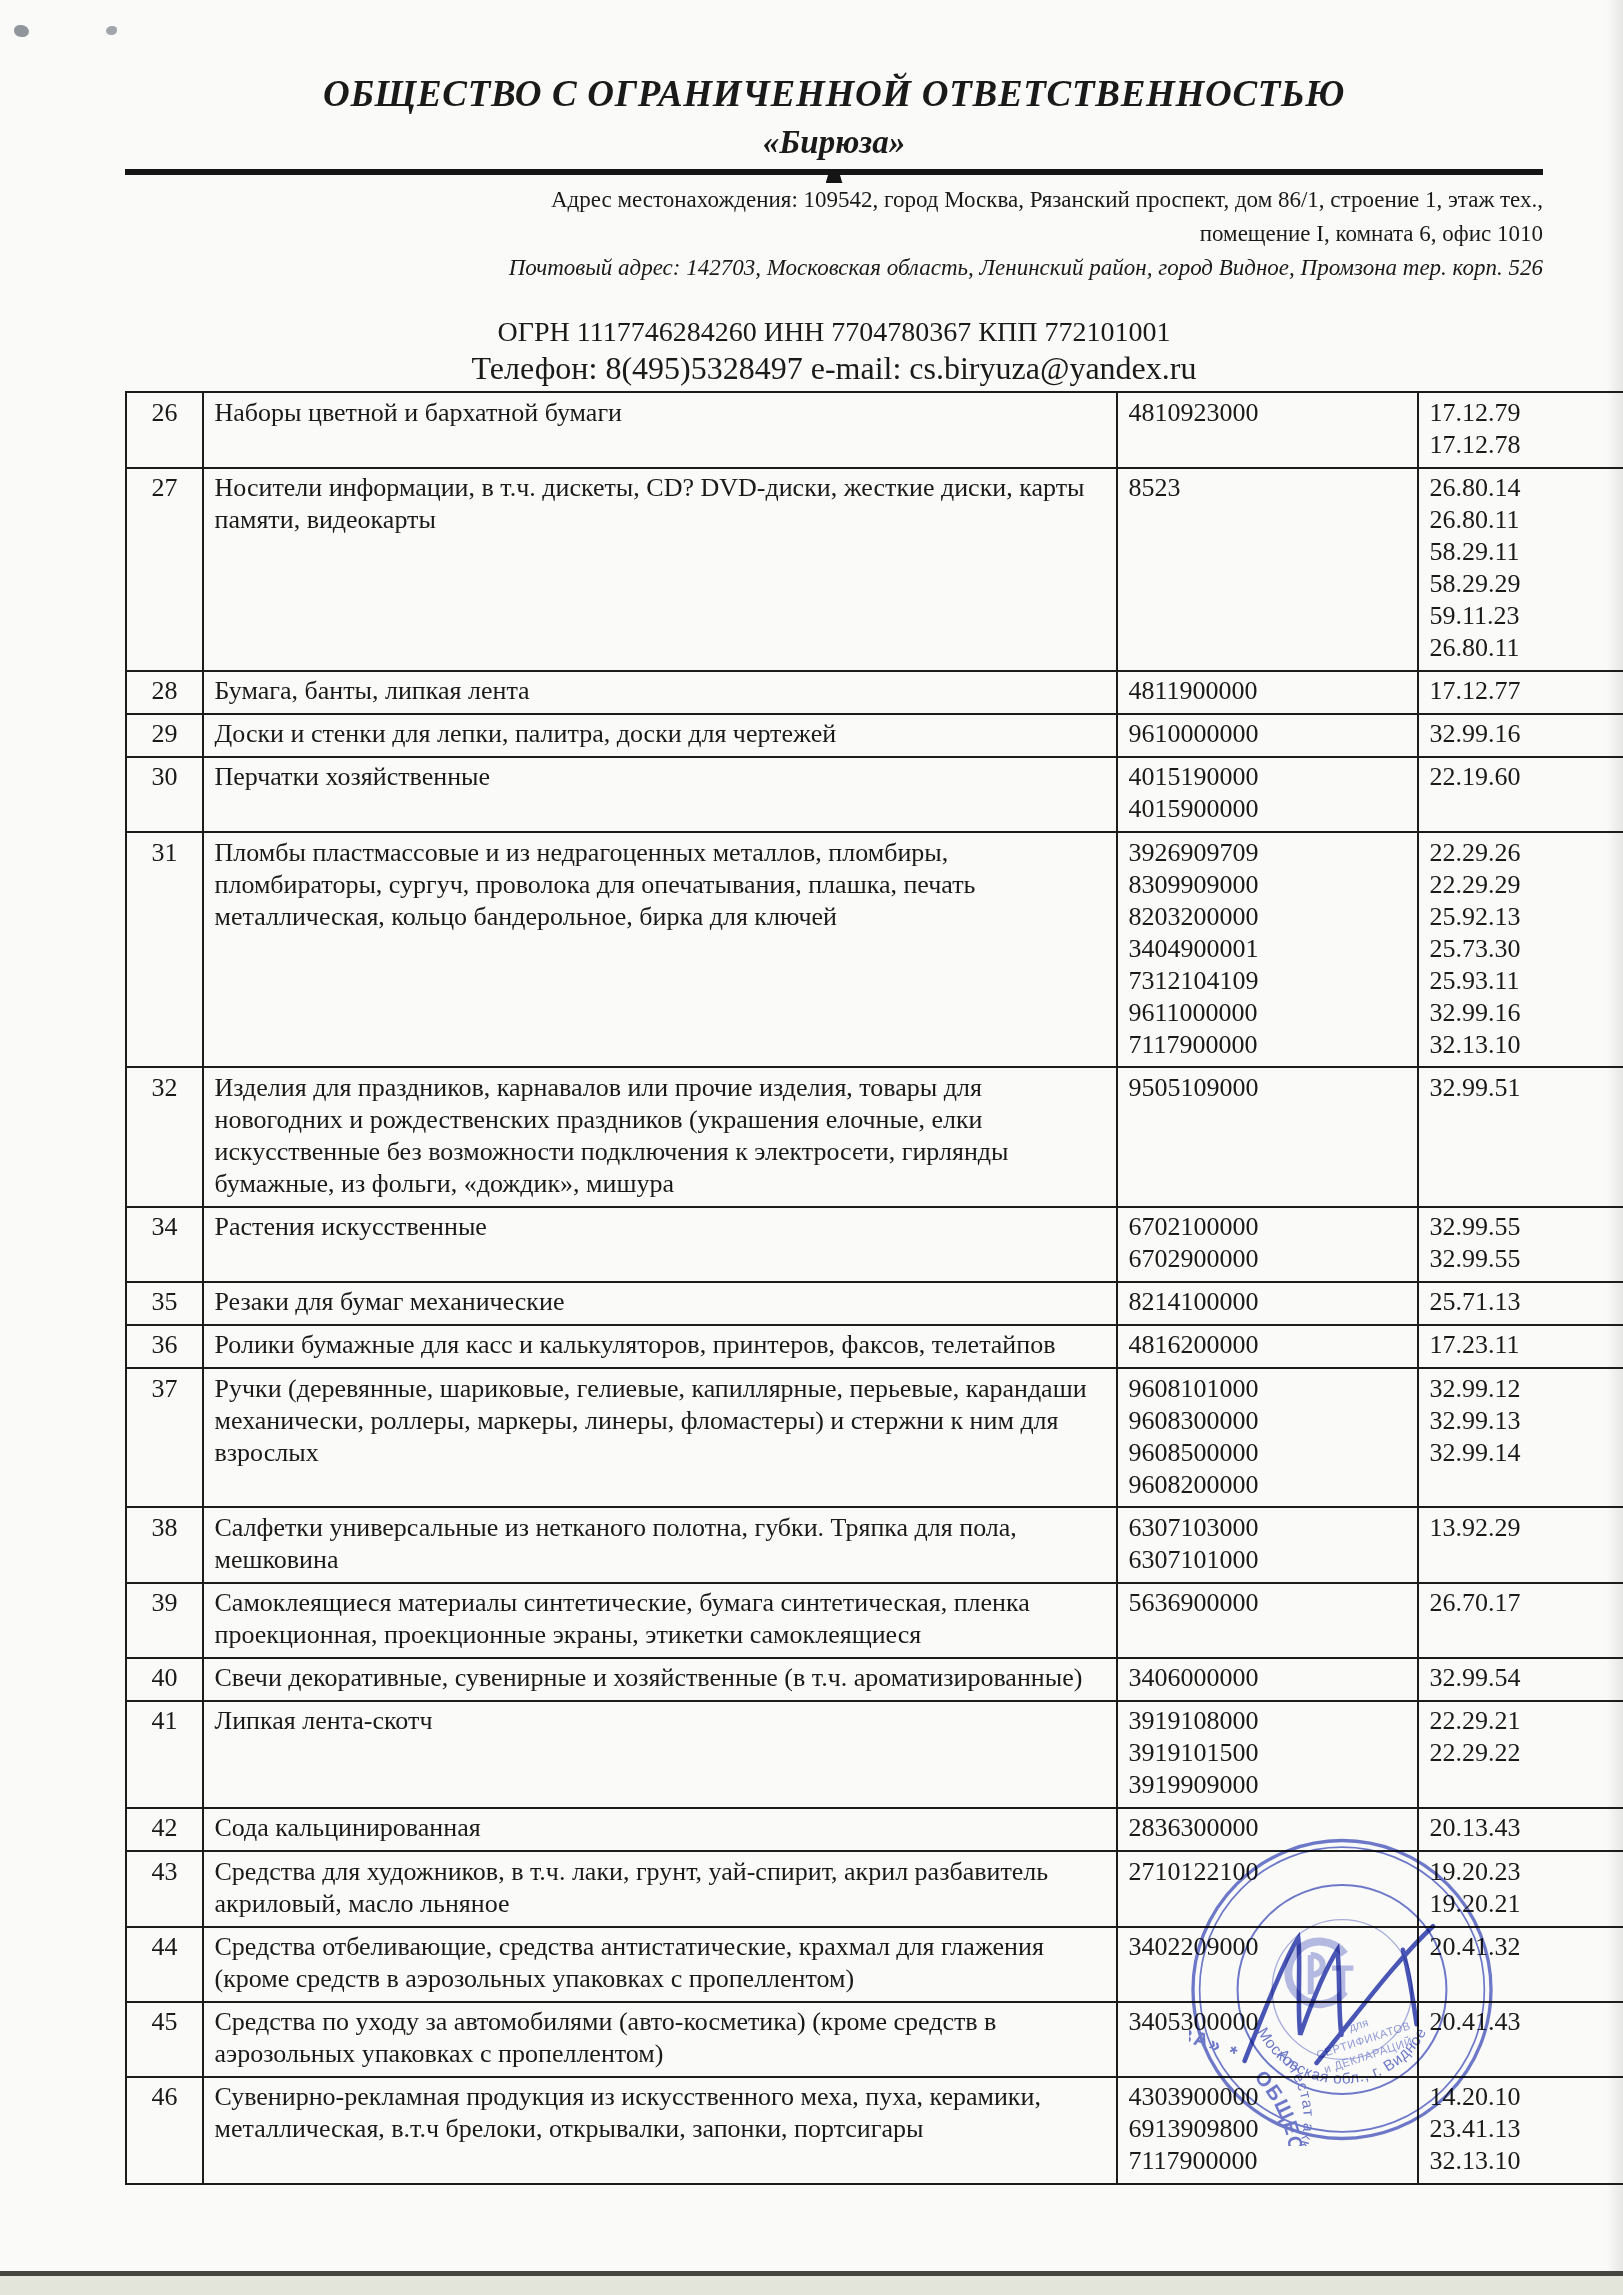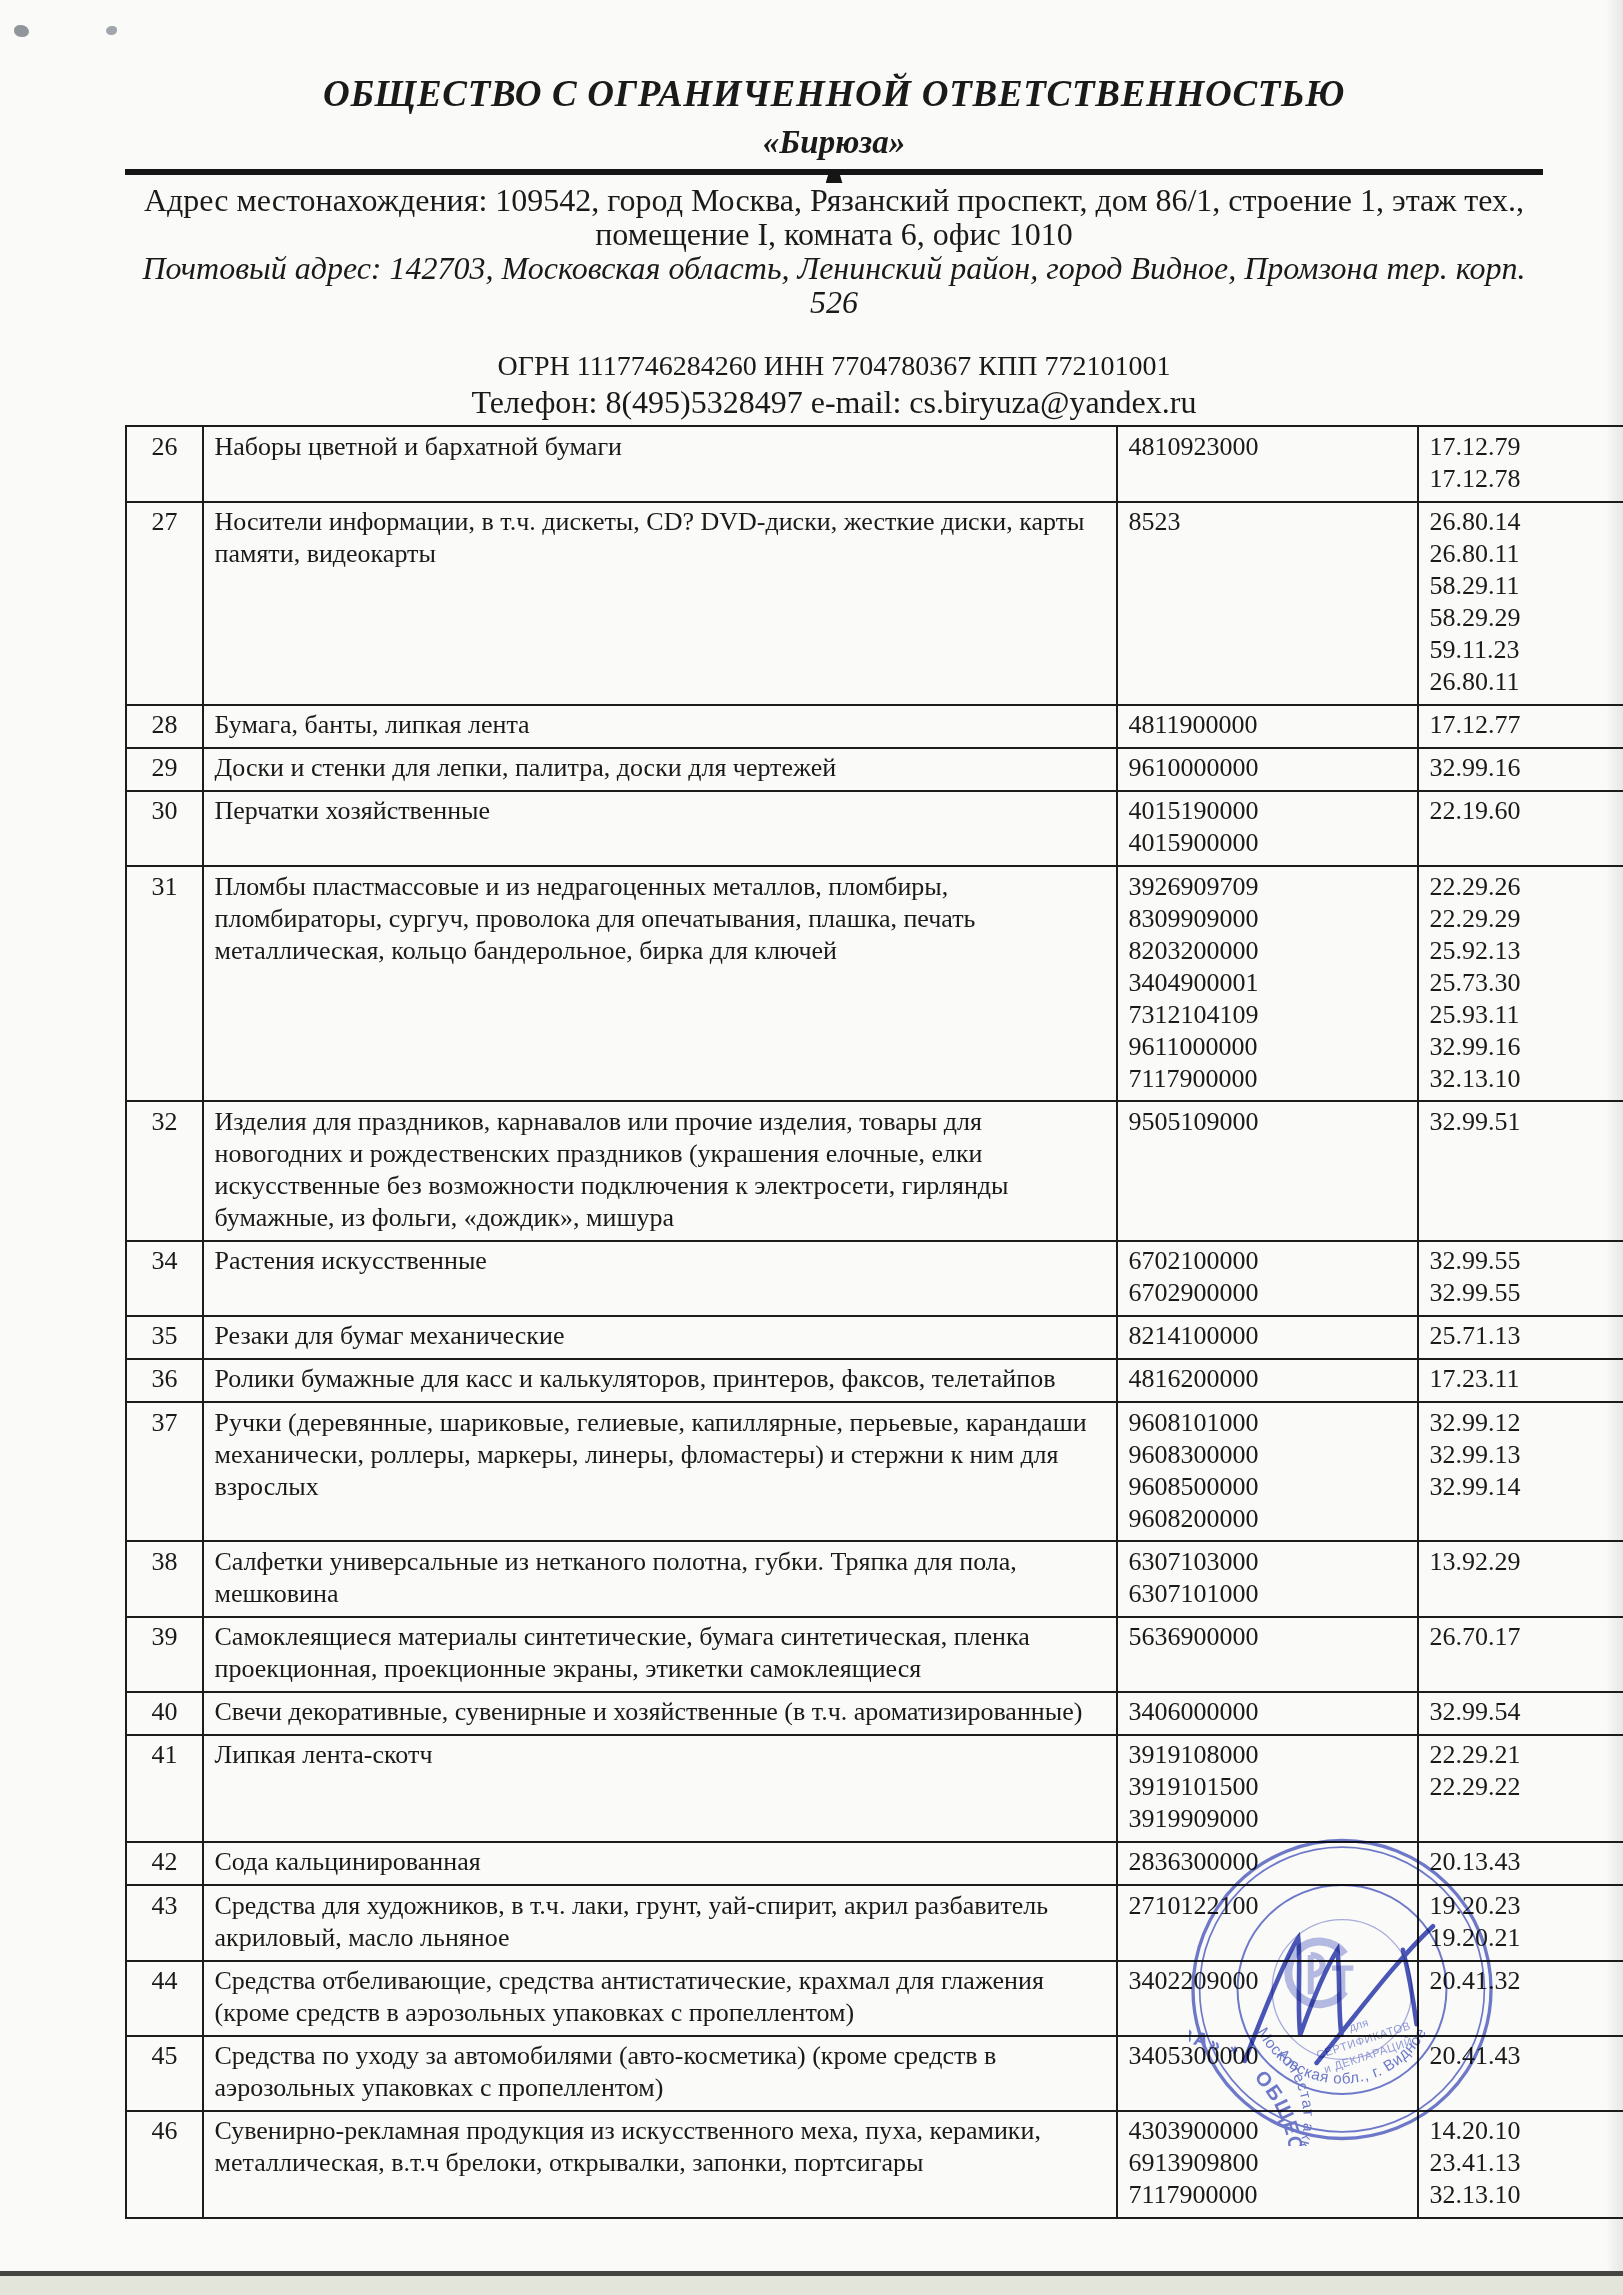--- a/index.html
+++ b/index.html
@@ -13,21 +13,21 @@
   .spot1{left:14.4px;top:25px;width:14.4px;height:11.8px;background:#7d848b;border-radius:45% 60% 50% 55%;}
   .spot2{left:106px;top:26px;width:11px;height:9.2px;background:#8f969d;border-radius:60% 45% 55% 50%;}
   .content{position:absolute;left:85px;top:0;width:1418px;margin-left:40px;}
   .org-type{padding-top:73px;text-align:center;font-weight:bold;font-style:italic;
     font-size:37px;line-height:42px;letter-spacing:0.7px;}
   .org-name{margin-top:9.2px;text-align:center;font-weight:bold;font-style:italic;
     font-size:33px;line-height:37px;}
   .rule{margin-top:7.9px;height:5.9px;background:#151515;position:relative;}
   .rule::after{content:"";position:absolute;left:50%;top:5.9px;width:17px;height:8.5px;
     margin-left:-8.5px;background:#151515;clip-path:polygon(15% 0,85% 0,100% 100%,0 100%);}
-  .addr{margin-top:7.9px;text-align:center;font-size:32px;line-height:34px;}
+  .addr{margin-top:7.9px;text-align:right;font-size:23px;line-height:34px;}
   .reg{margin-top:30px;text-align:center;font-size:28px;line-height:34px;}
   .contact{margin-top:2px;text-align:center;font-size:32px;line-height:34px;}
   table.goods{margin-top:6.5px;border-collapse:collapse;width:1418px;table-layout:fixed;
     font-size:26px;line-height:32px;}
   table.goods,table.goods td{border:2px solid #1c1c1c;}
   table.goods td{vertical-align:top;padding:3.3px 10.5px 5.9px 10.5px;}
   td.c-num{width:54px;text-align:center;padding-left:3.9px;padding-right:3.9px;}
   td.c-desc{width:891px;padding-left:14.4px;}
   td.c-code{width:278px;white-space:pre-line;}
   td.c-okpd{width:196px;white-space:pre-line;}

